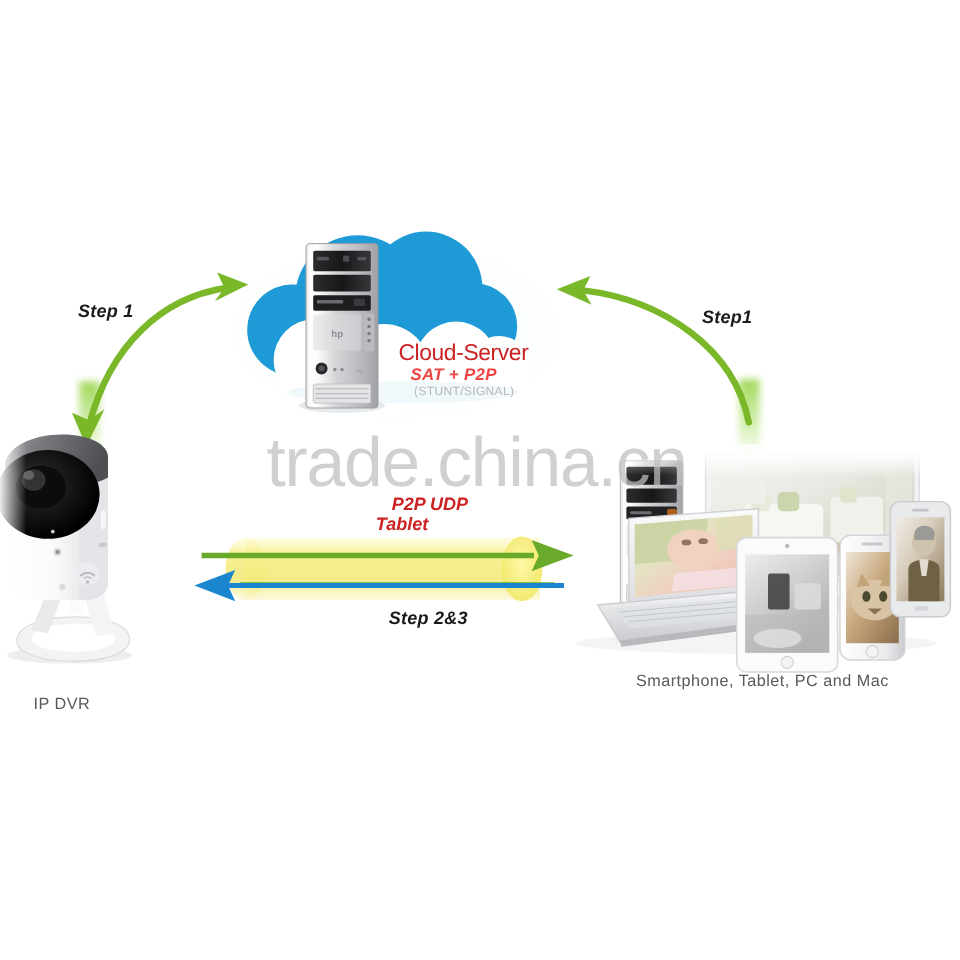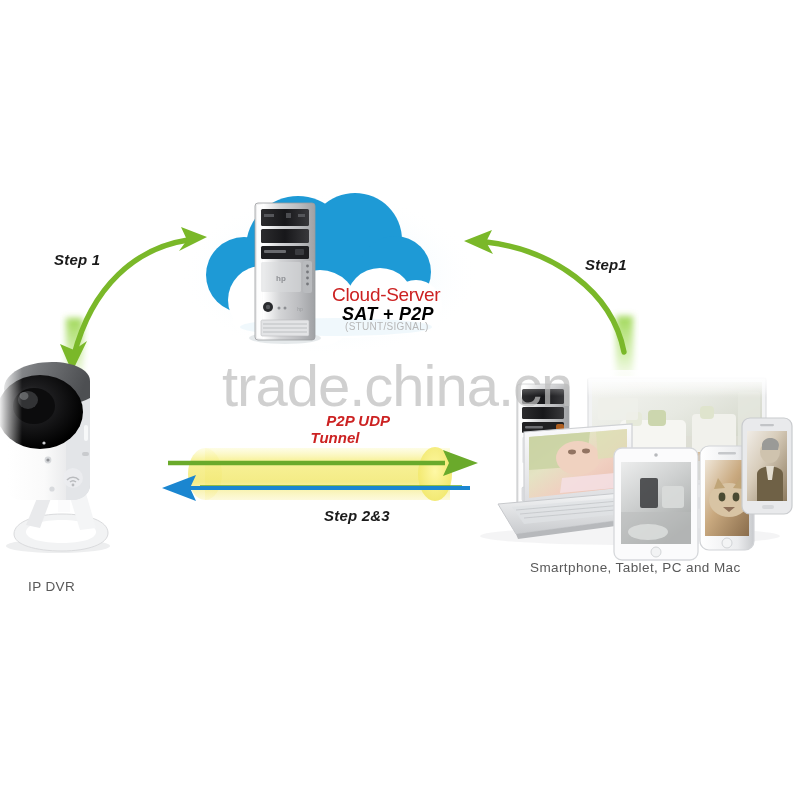--- a/index.html
+++ b/index.html
@@ -44,22 +44,22 @@
     font-family: "Liberation Sans", sans-serif;
     font-weight: normal;
     font-size: 19px;
     color: #cc2222;
     letter-spacing: -0.3px;
   }
   .cloud-sub {
     font-family: "Liberation Sans", sans-serif;
     font-weight: bold;
     font-style: italic;
-    font-size: 18px;
-    color: #000000;
+    font-size: 14px;
+    color: #ef4444;
     letter-spacing: 0.3px;
   }
   .cloud-sub2 {
     font-family: "Liberation Sans", sans-serif;
     font-size: 10px;
     color: #b7b7b7;
     letter-spacing: 0.3px;
   }
   .tunnel-label {
     font-family: "Liberation Sans", sans-serif;
@@ -443,33 +443,33 @@
 
       <line x1="200" y1="487" x2="462" y2="487" stroke="#6aaa2b" stroke-width="3.6"></line>
 
       <line x1="186" y1="488" x2="470" y2="488" stroke="#1b86d0" stroke-width="4.2"></line>
       <path d="M 162 488 L 196 475 L 190 488 L 196 501 Z" fill="#1b86d0"></path>
     </g>
   </svg>
 
   <div class="watermark">trade.china.cn</div>
 
-  <div class="txt step-label" style="left:54px; top:252px;">Step 1</div>
+  <div class="txt step-label" style="left:65px; top:252px;">Step 1</div>
 
   <div class="txt step-label" style="left:585px; top:257px;text-align:right;">Step1</div>
 
   <div class="txt step-label" style="left:280px; top:508px;margin-left:44px;">Step 2&amp;3</div>
 
   <div class="txt cloud-title" style="left:332px; top:285px;">Cloud-Server</div>
 
   <div class="txt cloud-sub" style="left:342px; top:305px;">SAT + P2P</div>
 
   <div class="txt cloud-sub2" style="left:345px; top:321px;">(STUNT/SIGNAL)</div>
 
   <div class="txt tunnel-label" style="left:280px; top:412px; width:110px; text-align:right;">P2P UDP</div>
 
-  <div class="txt tunnel-label" style="left:280px; top:429px; width:110px; text-align:center;">Tunnel</div>
+  <div class="txt tunnel-label" style="left:280px; top:429px; width:110px; text-align:center;">Tablet</div>
 
   <div class="txt device-caption" style="left:28px; top:580px;">IP DVR</div>
 
   <div class="txt device-caption" style="left:530px; top:561px;">Smartphone, Tablet, PC and Mac</div>
 
 </div>
 
 </body></html>

